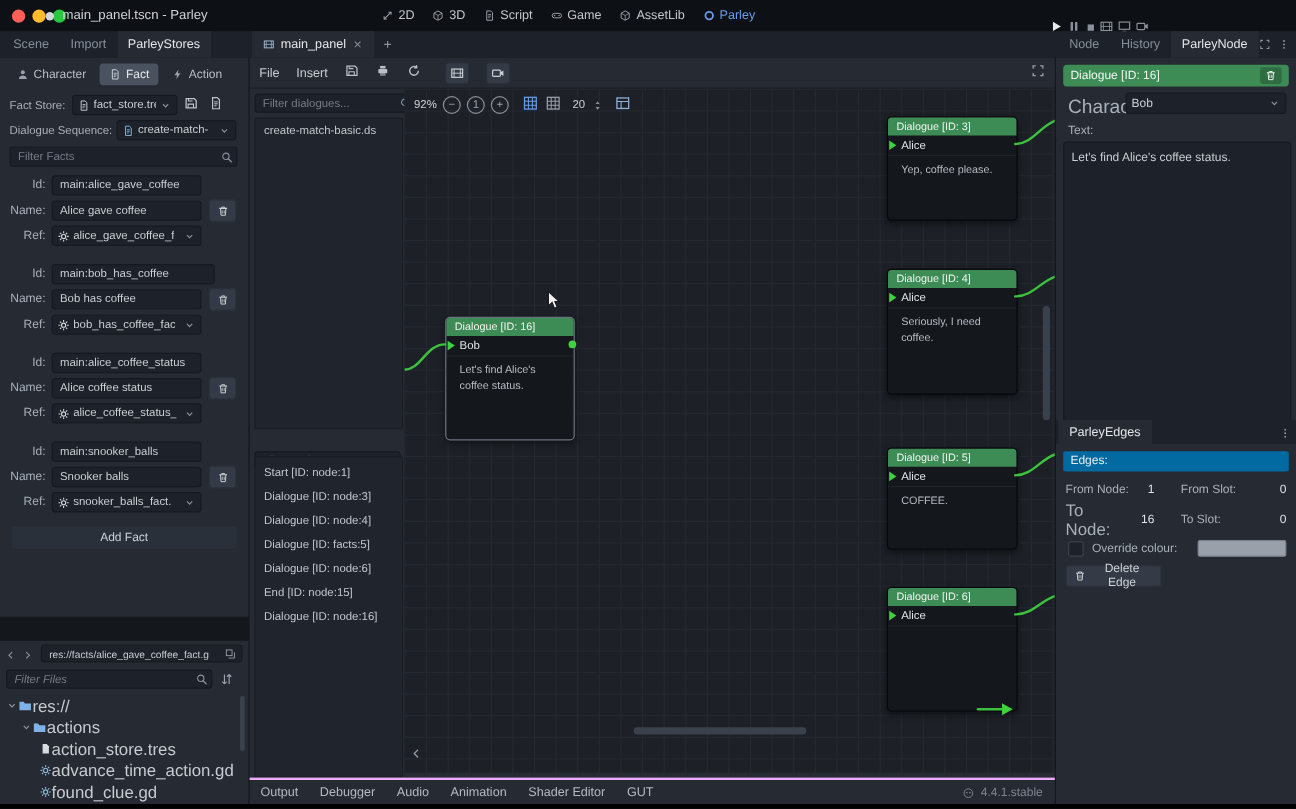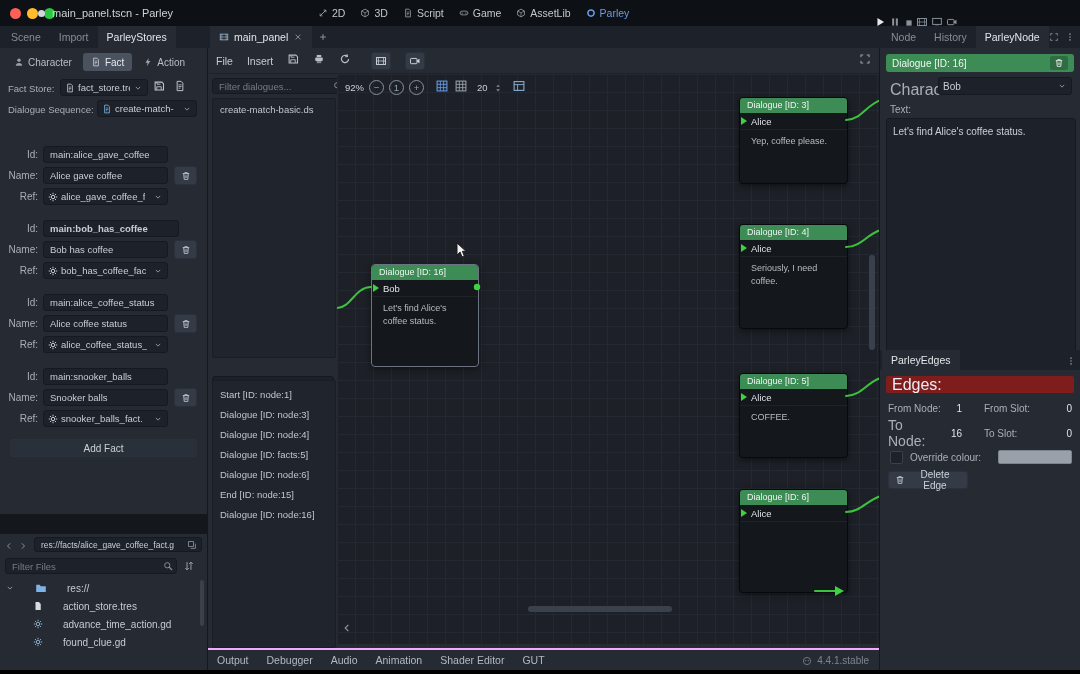--- a/index.html
+++ b/index.html
@@ -55,26 +55,26 @@
   .gport{position:absolute;left:1px;top:50%;transform:translateY(-50%);width:0;height:0;
       border-left:6px solid #3fd13f;border-top:4px solid transparent;border-bottom:4px solid transparent}
   .gb{padding:5px 7px 0 11px;font-size:9px;line-height:1.45;color:#b6bcc3}
   .cbtn{width:15px;height:15px;border-radius:50%;border:1.3px solid #8a919b;color:#9aa1ab;display:flex;
         align-items:center;justify-content:center;font-size:9.5px;line-height:1;box-sizing:border-box}
   .gtoolnum{color:#ccd1d7;font-size:9.5px}
   .scroll{position:absolute;background:#3a414c;border-radius:3px}
   
   .greenhdr{background:#3d8b55;border-radius:3px;height:18px;display:flex;align-items:center;color:#f0f7f2;
             font-size:10px;padding:0 6px}
-  .bluehdr{background:#7f1d1d;border-radius:2px;height:17px;display:flex;align-items:center;color:#e8edf3;
-           font-size:16px;padding:0 6px}
+  .bluehdr{background:#0369a1;border-radius:2px;height:17px;display:flex;align-items:center;color:#e8edf3;
+           font-size:10px;padding:0 6px}
   .val{color:#e0e4e8;font-size:10px;text-align:right}
   .chk{width:11px;height:11px;background:#1d2129;border:1px solid #3a414c;border-radius:2px}
   .swatch{width:72px;height:12px;background:#99a0aa;border-radius:2px;border:1px solid #7d848e}
-  .treerow{display:flex;align-items:center;gap:20px;height:18px;font-size:10px;color:#c6cbd1;white-space:nowrap}
+  .treerow{display:flex;align-items:center;gap:0;height:18px;font-size:14px;color:#c6cbd1;white-space:nowrap}
   .botitem{font-size:10.5px;color:#b3b9c1;padding:0 9px;height:22px;display:flex;align-items:center}
   .ver{display:flex;align-items:flex-end;gap:5px;color:#7d858f;font-size:10px}
 </style>
 </head>
 <body>
 
 <div class="stage">
 
 <svg width="0" height="0" style="position:absolute" aria-hidden="true">
 <defs>
@@ -374,20 +374,26 @@
   <div class="p dd" style="left:97px;top:52px;width:100px">
     <svg class="ic10" style="color:#7ab8e6">
           <use href="#i-doc"></use>
         </svg>
     <span style="overflow:hidden">create-match-</span>
     <svg class="ic10 chev">
           <use href="#i-chev"></use>
         </svg>
   </div>
 
+  <div class="p inputwrap" style="left:8px;top:74px;width:190px">
+    <input class="input" readonly="" placeholder="Filter Facts" style="">
+    <svg class="ic10 sicon">
+          <use href="#i-search"></use>
+        </svg>
+  </div>
 
   <span class="p lbl" style="left:0;top:101px;width:38px;text-align:right">Id:</span>
   <input class="p input" style="left: 43px; top: 98px; width: 125px;" readonly="" value="main:alice_gave_coffee">
   <span class="p lbl" style="left:0;top:122px;width:38px;text-align:right">Name:</span>
   <input class="p input" style="left: 43px; top: 119px; width: 125px;" readonly="" value="Alice gave coffee">
   <button class="p btn" style="left:174px;top:118px;width:23px;height:19px">
         <svg class="ic10">
           <use href="#i-trash"></use>
         </svg>
       </button>
@@ -396,21 +402,21 @@
         <svg class="ic10" style="color:#d3d8dd">
           <use href="#i-gear"></use>
         </svg>
         <span style="overflow:hidden">alice_gave_coffee_f</span>
         <svg class="ic10 chev">
           <use href="#i-chev"></use>
         </svg>
       </div>
 
   <span class="p lbl" style="left:0;top:175px;width:38px;text-align:right">Id:</span>
-  <input class="p input" style="left: 43px; top: 172px; width: 136px; font-weight: bold;" readonly="" value="main:bob_has_coffee">
+  <input class="p input" style="left: 43px; top: 172px; width: 136px;" readonly="" value="main:bob_has_coffee">
   <span class="p lbl" style="left:0;top:196px;width:38px;text-align:right">Name:</span>
   <input class="p input" style="left: 43px; top: 193px; width: 125px;" readonly="" value="Bob has coffee">
   <button class="p btn" style="left:174px;top:192px;width:23px;height:19px">
         <svg class="ic10">
           <use href="#i-trash"></use>
         </svg>
       </button>
   <span class="p lbl" style="left:0;top:217px;width:38px;text-align:right">Ref:</span>
   <div class="p dd" style="left:43px;top:214px;width:125px">
         <svg class="ic10" style="color:#d3d8dd">
@@ -473,38 +479,47 @@
         </svg></button>
   <button class="p" style="left:18px;top:5px"><svg class="ic10" style="color:#8a919b">
           <use href="#i-chevR"></use>
         </svg></button>
   <input class="p input" style="left: 34px; top: 3px; width: 168px; height: 15px; font-size: 8.5px;" readonly="" value="res://facts/alice_gave_coffee_fact.g">
   <button class="p" style="left:187px;top:4px"><svg class="ic10" style="color:#9aa1ab">
           <use href="#i-copy"></use>
         </svg></button>
 
   <div class="p inputwrap" style="left:5px;top:24px;width:172px">
-    <input class="input" style="height: 16px;" readonly="" placeholder="Filter Files">
+    <input class="input" style="height: 16px; font-style: italic;" readonly="" placeholder="Filter Files">
     <svg class="ic10 sicon">
           <use href="#i-search"></use>
         </svg>
   </div>
   <button class="p" style="left:183px;top:26px"><svg class="ic" style="color:#9aa1ab">
           <use href="#i-sort"></use>
         </svg></button>
 
   <div class="p" style="left:0;top:45px;width:199px">
     <div class="treerow" style="padding-left:5px">
       <svg class="ic10" style="color:#8a919b">
             <use href="#i-chev"></use>
           </svg>
       <svg class="ic" style="color:#7fb2e6">
             <use href="#i-folder"></use>
           </svg>
       <span>res://</span>
+    </div>
+    <div class="treerow" style="padding-left:17px">
+      <svg class="ic10" style="color:#8a919b">
+            <use href="#i-chev"></use>
+          </svg>
+      <svg class="ic" style="color:#7fb2e6">
+            <use href="#i-folder"></use>
+          </svg>
+      <span>actions</span>
     </div>
     <div class="treerow" style="padding-left:33px">
       <svg class="ic10" style="color:#d8dce0">
             <use href="#i-file"></use>
           </svg>
       <span>action_store.tres</span>
     </div>
     <div class="treerow" style="padding-left:33px">
       <svg class="ic10" style="color:#8fb8d8">
             <use href="#i-gear"></use>

